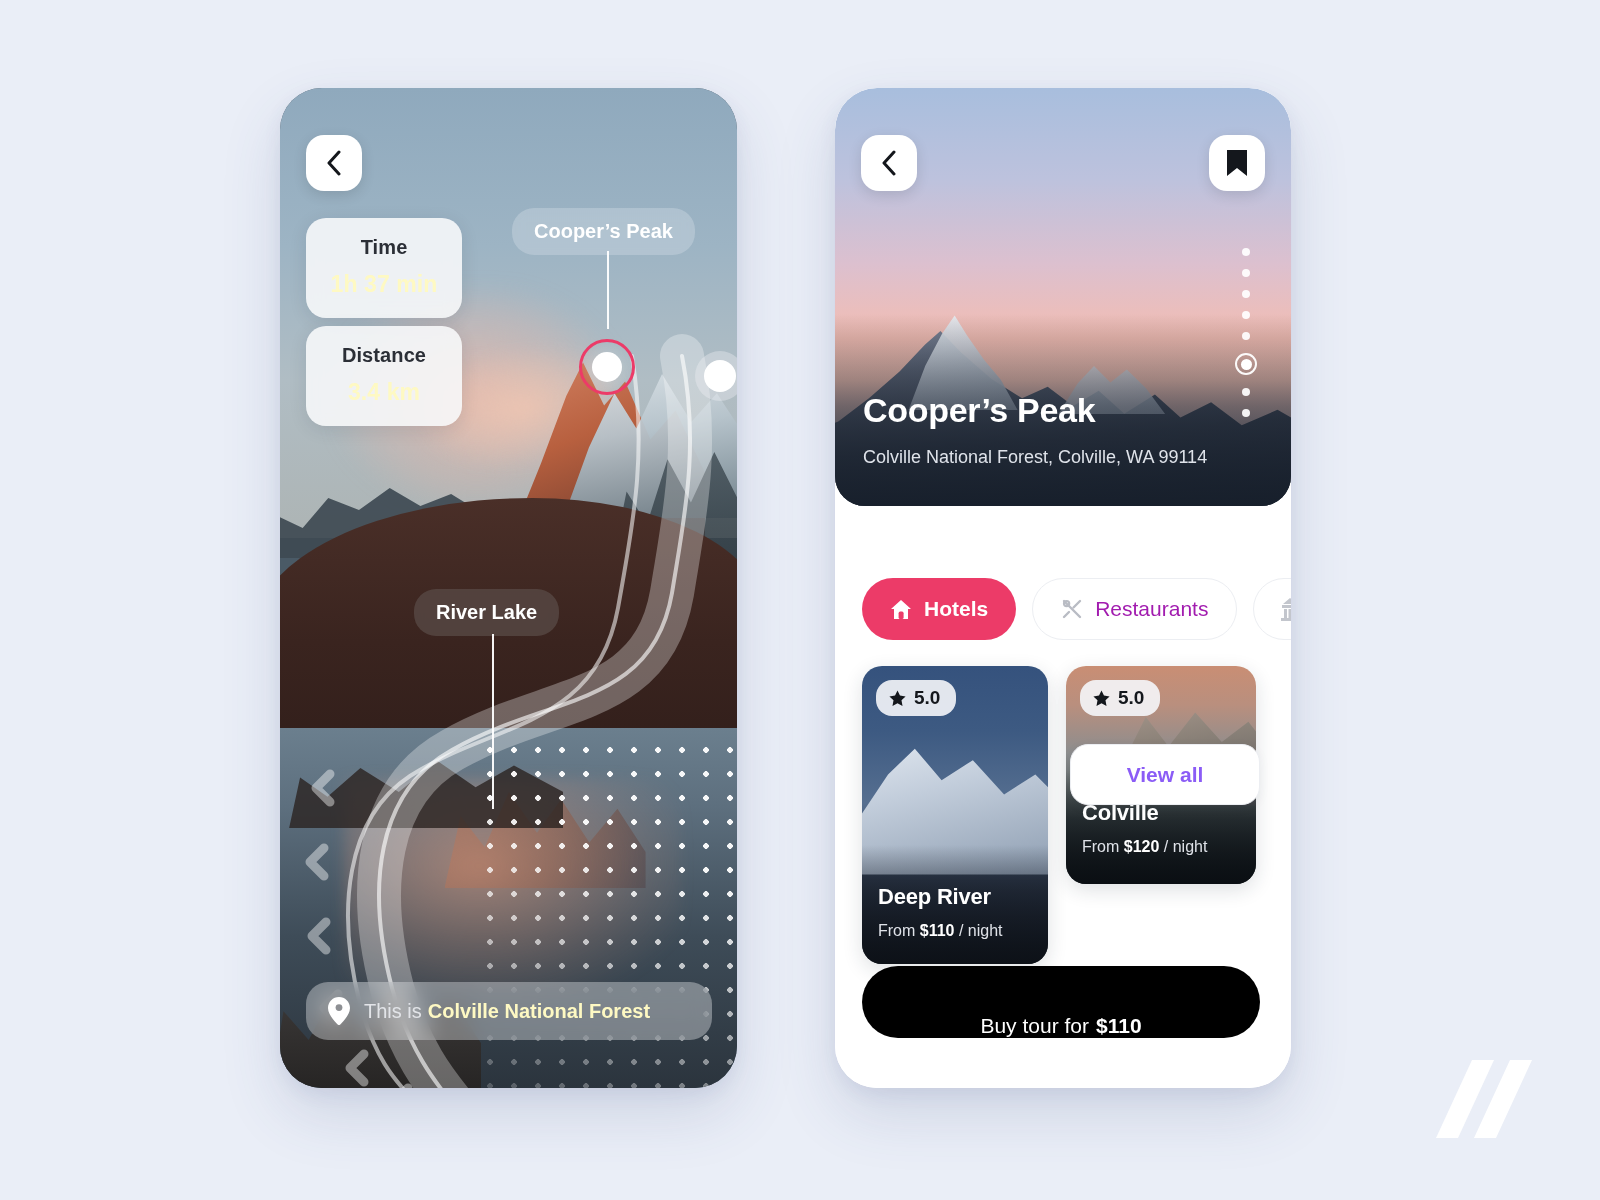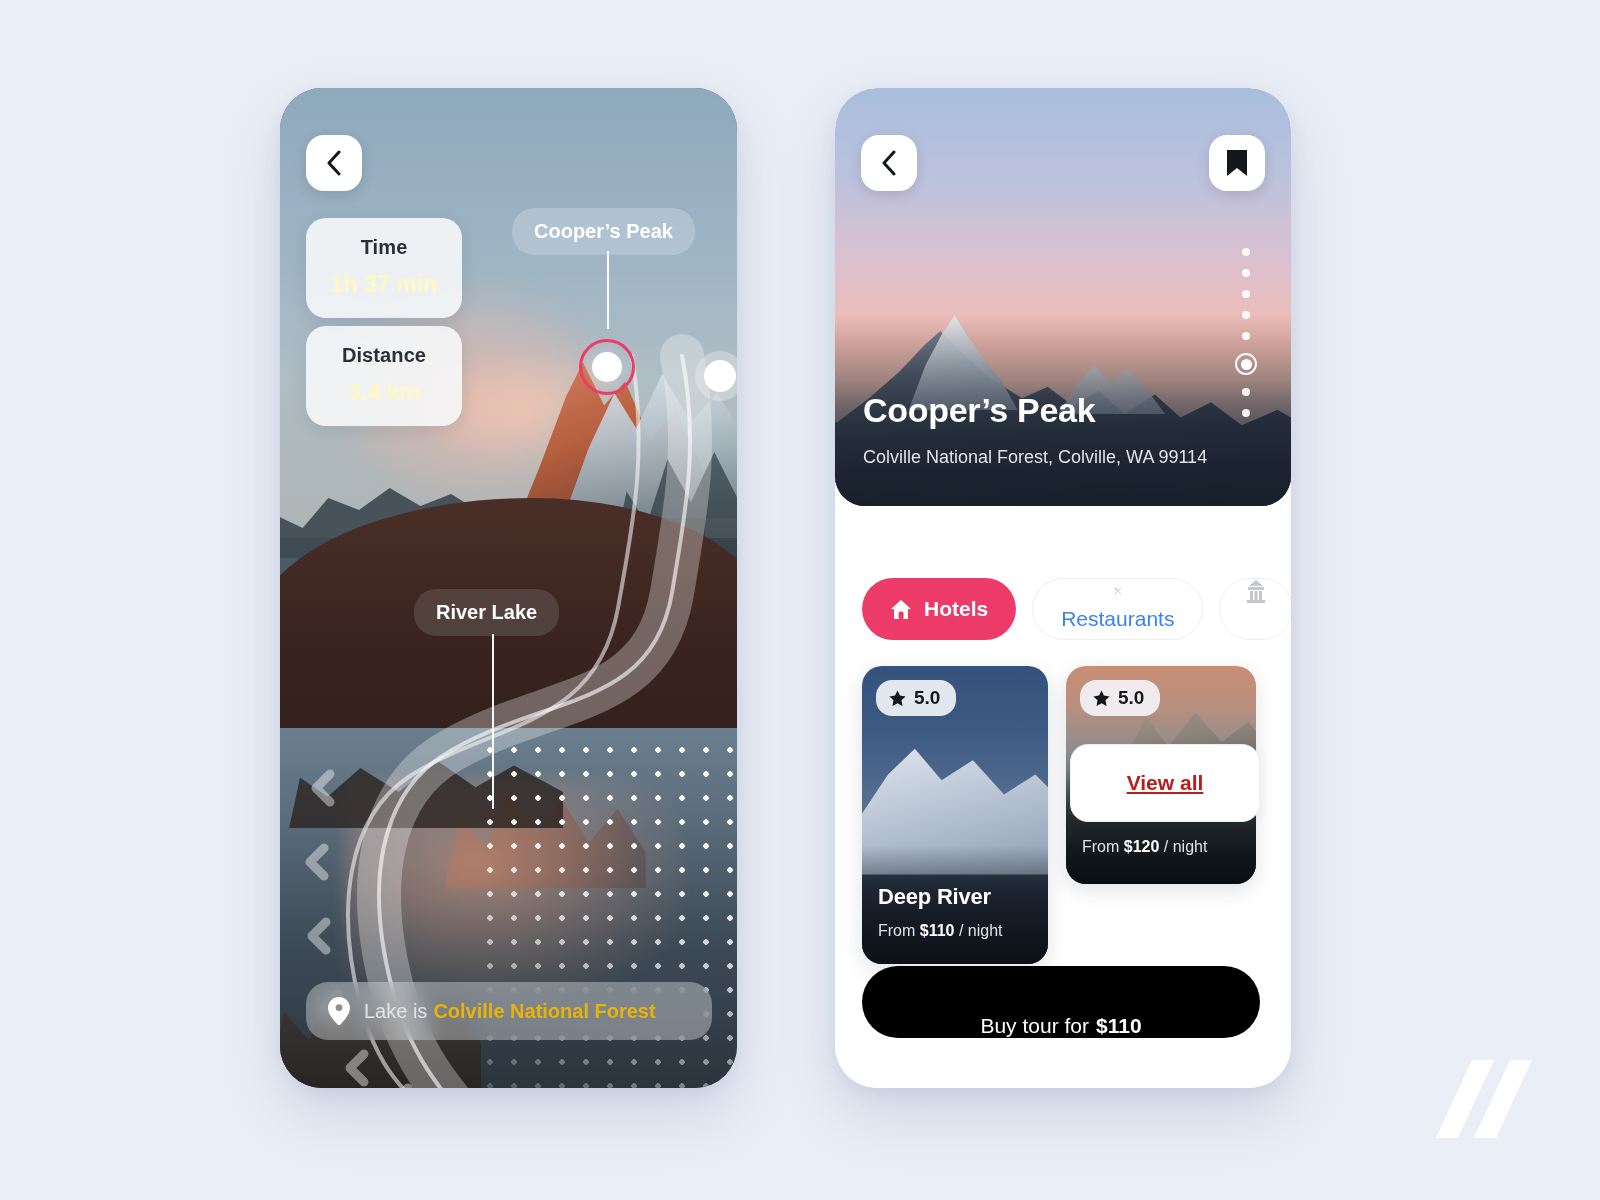--- a/index.html
+++ b/index.html
@@ -169,21 +169,21 @@
   .loc-bar {
     position:absolute; left:26px; bottom:48px; width:406px;
     border-radius:22px;
     background: rgba(235,236,238,.38);
     backdrop-filter: blur(10px);
     padding:15px 22px;
     display:flex; align-items:center; gap:14px;
   }
   .loc-pin { width:22px; height:28px; flex:none; display:block; }
   .loc-text { font-size:20px; color:#e2e4e8; }
-  .loc-text b { color:#eab308; font-weight:700; margin-left:6px; }
+  .loc-text b { color:#fef9c3; font-weight:700; margin-left:6px; }
 
   
   .hero {
     position:absolute; left:0; top:0; width:100%; height:418px;
     border-radius:42px 42px 30px 30px;
     overflow:hidden;
     background:
       linear-gradient(180deg,#a8bedd 0%, #bdc2dd 22%, #dcc0cf 42%, #f3bdb2 60%, #f6c3b3 70%, #c8b0ae 80%, #2c3543 100%);
     z-index:3;
   }
@@ -237,21 +237,21 @@
 
   .panel { position:absolute; left:0; top:418px; width:100%; bottom:0; background:#fff; z-index:4; }
 
   .chips { position:absolute; left:27px; top:72px; display:flex; gap:16px; }
   .chip {
     height:62px; border-radius:31px;
     display:flex; align-items:center; gap:12px;
     padding:8px 28px; white-space:nowrap;
   }
   .chip.primary { background:#ec3b68; color:#fff; }
-  .chip.ghost { background:#fff; border:1.5px solid #eceef2; color:#3b82f6;flex-direction:column; }
+  .chip.ghost { background:#fff; border:1.5px solid #eceef2; color:#a21caf; }
   .chip .lbl { font-size:21px; font-weight:700; }
   .chip.ghost .lbl { font-weight:400; }
 
   .hotels { position:absolute; left:27px; top:160px; display:flex; gap:18px; }
   .hcard {
     position:relative; border-radius:20px; overflow:hidden;
     box-shadow:0 6px 20px rgba(30,40,60,.14);
   }
   #hotel-0 { width:186px; height:298px; }
   #hotel-1 { width:190px; height:218px; }
@@ -291,26 +291,25 @@
     position:absolute; left:16px; font-size:16px; color:#dfe2e8; font-weight:400;
   }
   .hprice b { color:#fff; font-weight:700; }
   #hotel-0 .hname { bottom:54px; }
   #hotel-0 .hprice { bottom:24px; }
   #hotel-1 .hname { bottom:58px; }
   #hotel-1 .hprice { bottom:28px; }
 
   .viewall {
     position:absolute; left:235px; top:238px;
-    width:190px; height:78px; border-radius:18px;
+    width:190px; height:61px; border-radius:18px;
     border:1.5px solid #eceef2; background:#fff;
     display:flex; align-items:center; justify-content:center;
-    font-size:21px; font-weight:700; color:#b91c1c;
+    font-size:21px; font-weight:700; color:#8b5cf6;
     box-shadow:0 3px 12px rgba(40,50,70,.05);
-    text-decoration:underline;
   }
   .buybtn {
     position:absolute; left:27px; bottom:50px; width:398px; height:72px;
     border-radius:36px; background:#000;
     display:flex; align-items:flex-end; justify-content:center;
     font-size:21px; color:#fff; font-weight:400;
   }
   .buybtn b { font-weight:700; margin-left:7px; }
 
   
@@ -376,21 +375,21 @@
 
     <div class="wp-label" id="wp-priest">River Lake</div>
     <div class="wp-line" id="line-priest"></div>
 
     <div class="loc-bar">
       <svg class="loc-pin" viewBox="0 0 22 28">
         <path d="M11 0C5 0 0 4.9 0 11c0 7.8 9.6 16.3 10 16.7.6.4 1.4.4 2 0C12.4 27.3 22 18.8 22 11 22 4.9 17 0 11 0z" fill="#ffffff"></path>
         <circle cx="11" cy="10.6" r="3.4" fill="#8d8f93"></circle>
       </svg>
       <div class="loc-text">
-        <span>Lake is</span><b>Colville National Forest</b>
+        <span>This is</span><b>Colville National Forest</b>
       </div>
     </div>
   </div>
 
   <div class="phone" id="phone-right">
 
     <div class="stack-b"></div>
     <div class="stack-a"></div>
 
     <div class="hero">

